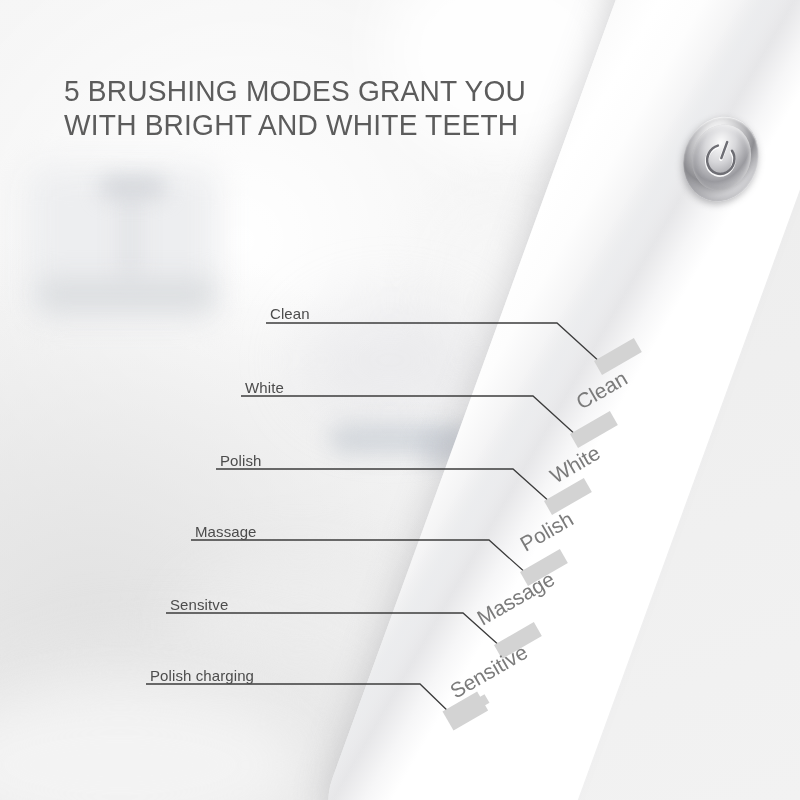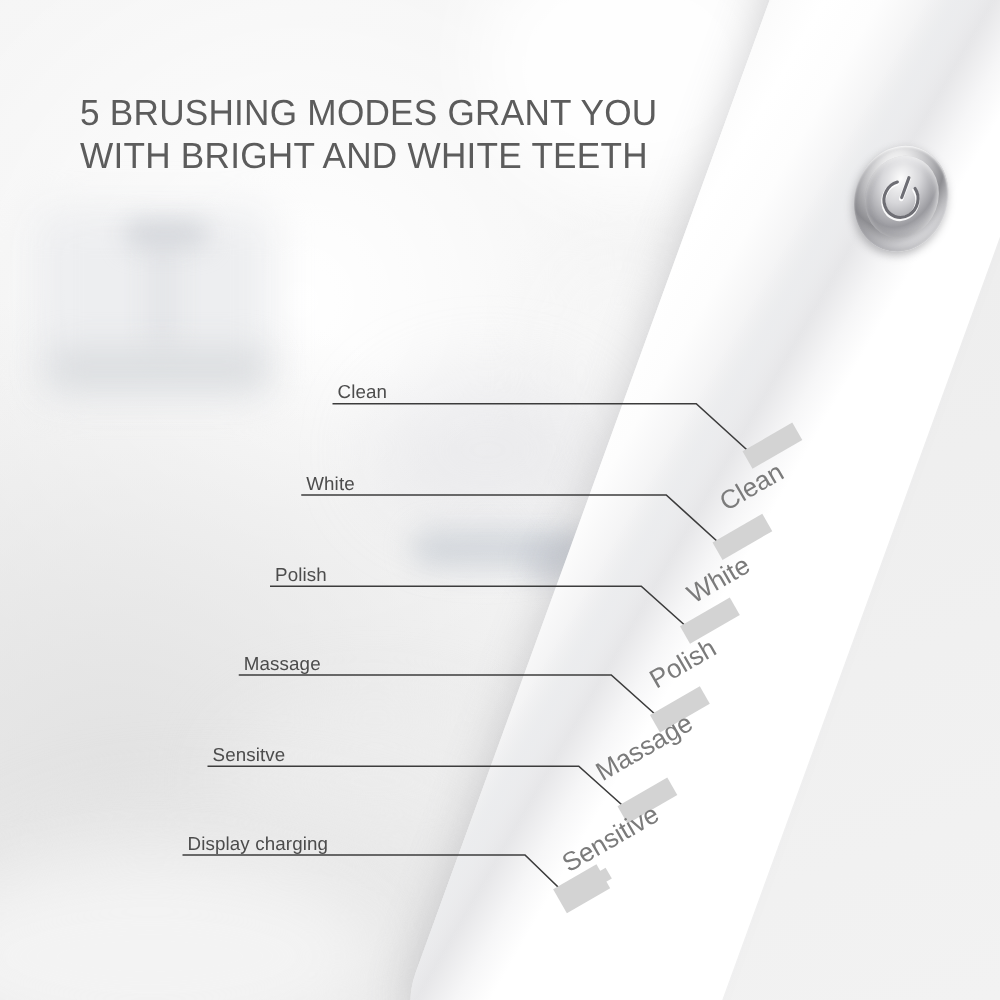--- a/index.html
+++ b/index.html
@@ -241,21 +241,21 @@
       <polyline points="166,613 463,613 501,647"></polyline>
       <polyline points="146,684 420,684 451,714"></polyline>
     </g>
   </svg>
 
   <div class="callout-label" style="left:270px;top:305px;">Clean</div>
   <div class="callout-label" style="left:245px;top:379px;">White</div>
   <div class="callout-label" style="left:220px;top:452px;">Polish</div>
   <div class="callout-label" style="left:195px;top:523px;">Massage</div>
   <div class="callout-label" style="left:170px;top:596px;">Sensitve</div>
-  <div class="callout-label" style="left:150px;top:667px;">Display charging</div>
+  <div class="callout-label" style="left:150px;top:667px;">Polish charging</div>
 
   <div class="mode-bar" style="left:598px;top:360px;"></div>
   <div class="mode-text" style="left:578px;top:392px;">Clean</div>
 
   <div class="mode-bar" style="left:574px;top:433px;"></div>
   <div class="mode-text" style="left:552px;top:466px;">White</div>
 
   <div class="mode-bar" style="left:548px;top:500px;"></div>
   <div class="mode-text" style="left:522px;top:534px;">Polish</div>
 

